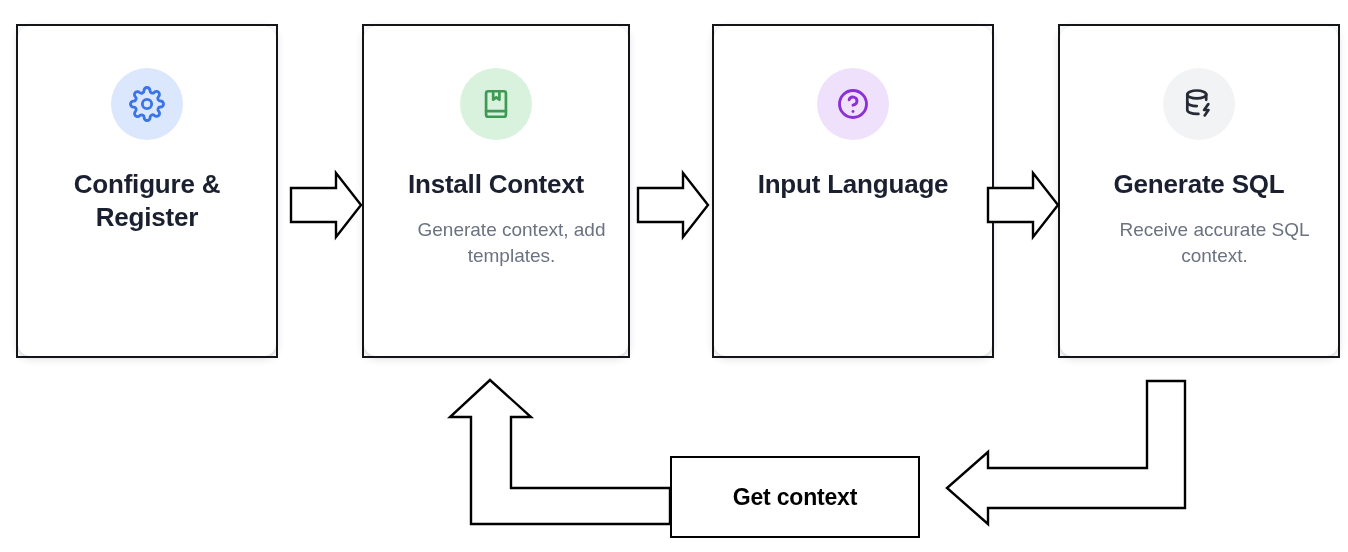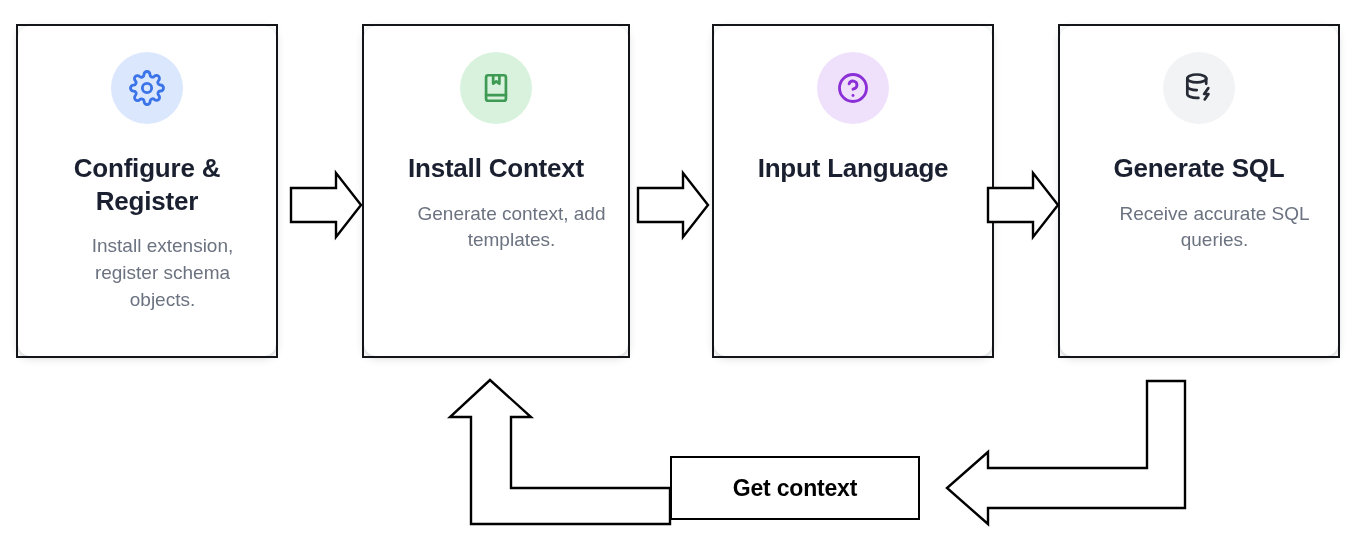--- a/index.html
+++ b/index.html
@@ -32,21 +32,21 @@
     left: 0;
     top: 0;
     right: 0;
     bottom: 0;
     background: #ffffff;
     border-radius: 12px;
     box-shadow: 0 2px 10px rgba(20,22,30,0.16), 0 1px 3px rgba(20,22,30,0.10);
     display: flex;
     flex-direction: column;
     align-items: center;
-    padding-top: 26px;
+    padding-top: 42px;
     box-sizing: border-box;
   }
   .icon-badge {
     width: 72px;
     height: 72px;
     border-radius: 50%;
     display: flex;
     align-items: center;
     justify-content: center;
     flex: 0 0 auto;
@@ -86,21 +86,21 @@
     stroke-width: 2.4;
     stroke-linejoin: miter;
   }
 
   
   #get-context-box {
     position: absolute;
     left: 670px;
     top: 456px;
     width: 250px;
-    height: 64px;
+    height: 82px;
     border: 2.5px solid #000000;
     background: #ffffff;
     box-sizing: border-box;
     display: flex;
     align-items: center;
     justify-content: center;
     text-align: right;
   }
   #get-context-box .gc-label {
     font-size: 23px;
@@ -116,21 +116,20 @@
 
   <div class="card-frame" style="left:16px; top:24px; width:262px; height:334px;">
     <div class="card-inner">
       <div class="icon-badge" style="background:#dbe7fd;">
         <svg width="36" height="36" viewBox="0 0 24 24" fill="none" stroke="#3b74e8" stroke-width="1.9" stroke-linecap="round" stroke-linejoin="round">
           <circle cx="12" cy="12" r="3.1"></circle>
           <path d="M19.4 15a1.65 1.65 0 0 0 .33 1.82l.06.06a2 2 0 1 1-2.83 2.83l-.06-.06a1.65 1.65 0 0 0-1.82-.33 1.65 1.65 0 0 0-1 1.51V21a2 2 0 1 1-4 0v-.09A1.65 1.65 0 0 0 9 19.4a1.65 1.65 0 0 0-1.82.33l-.06.06a2 2 0 1 1-2.83-2.83l.06-.06a1.65 1.65 0 0 0 .33-1.82 1.65 1.65 0 0 0-1.51-1H3a2 2 0 1 1 0-4h.09A1.65 1.65 0 0 0 4.6 9a1.65 1.65 0 0 0-.33-1.82l-.06-.06a2 2 0 1 1 2.83-2.83l.06.06A1.65 1.65 0 0 0 9 4.6a1.65 1.65 0 0 0 1-1.51V3a2 2 0 1 1 4 0v.09a1.65 1.65 0 0 0 1 1.51 1.65 1.65 0 0 0 1.82-.33l.06-.06a2 2 0 1 1 2.83 2.83l-.06.06A1.65 1.65 0 0 0 19.4 9a1.65 1.65 0 0 0 1.51 1H21a2 2 0 1 1 0 4h-.09a1.65 1.65 0 0 0-1.51 1z"></path>
         </svg>
       </div>
       <div class="card-title">Configure &amp; Register</div>
-      <div class="card-desc">Install extension, register schema objects.</div>
     </div>
   </div>
 
   <div class="card-frame" style="left:362px; top:24px; width:268px; height:334px;">
     <div class="card-inner">
       <div class="icon-badge" style="background:#d9f2de;">
         <svg width="34" height="34" viewBox="0 0 24 24" fill="none" stroke="#3f9a54" stroke-width="1.9" stroke-linecap="round" stroke-linejoin="round">
           <path d="M5 4.5A1.5 1.5 0 0 1 6.5 3h11a1.5 1.5 0 0 1 1.5 1.5v15a1.5 1.5 0 0 1-1.5 1.5h-11A1.5 1.5 0 0 1 5 19.5z"></path>
           <path d="M5 17h14"></path>
           <path d="M10 3v6l2.2-1.7L14.4 9V3"></path>
@@ -159,21 +158,21 @@
       <div class="icon-badge" style="background:#f2f3f5;">
         <svg width="36" height="36" viewBox="0 0 24 24" fill="none" stroke="#262b36" stroke-width="1.8" stroke-linecap="round" stroke-linejoin="round">
           <ellipse cx="10.5" cy="5.6" rx="6.3" ry="2.6"></ellipse>
           <path d="M4.2 5.6v5.2c0 1.44 2.82 2.6 6.3 2.6"></path>
           <path d="M16.8 5.6v3.6"></path>
           <path d="M4.2 10.8V16c0 1.44 2.82 2.6 6.3 2.6h1.1"></path>
           <path d="M18.2 12.1 15.4 16h2.9l-2.5 3.6"></path>
         </svg>
       </div>
       <div class="card-title">Generate SQL</div>
-      <div class="card-desc">Receive accurate SQL queries.</div>
+      <div class="card-desc">Receive accurate SQL context.</div>
     </div>
   </div>
 
   <svg id="arrows" viewBox="0 0 1348 552">
 
     <polygon class="arrow-shape" points="291,188 336,188 336,173 361,205 336,237 336,222 291,222"></polygon>
 
     <polygon class="arrow-shape" points="638,188 683,188 683,173 708,205 683,237 683,222 638,222"></polygon>
 
     <polygon class="arrow-shape" points="988,188 1033,188 1033,173 1058,205 1033,237 1033,222 988,222"></polygon>

